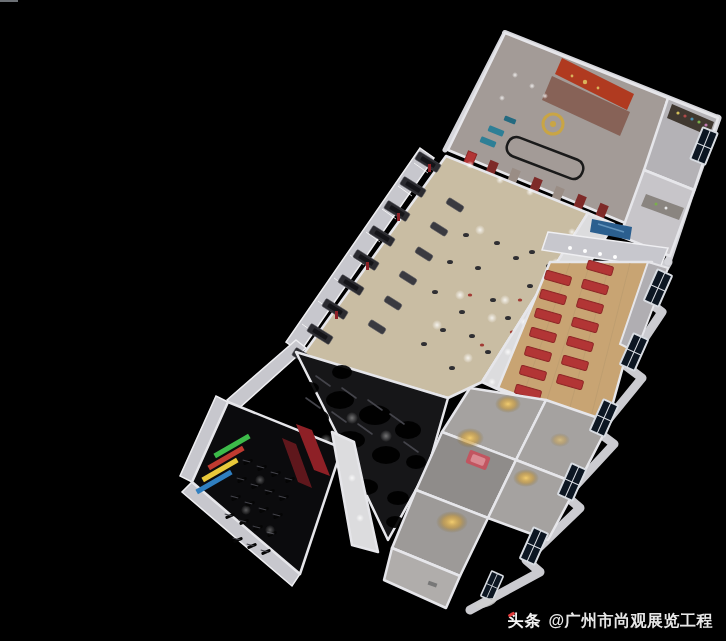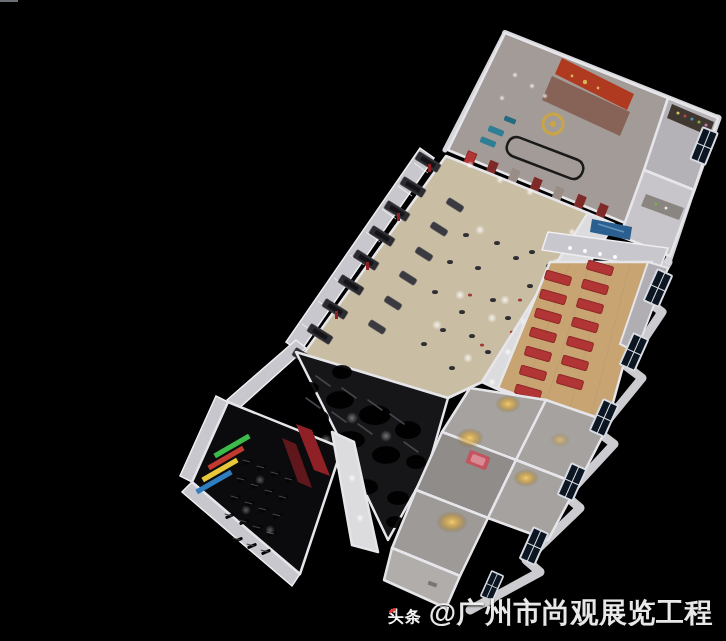--- a/index.html
+++ b/index.html
@@ -29,21 +29,21 @@
   .w-glass{fill:var(--windowGlass);stroke:var(--windowFrame);stroke-width:2;}
   .w-line{stroke:var(--windowFrame);stroke-width:1;}
   .outerwall{stroke:#d6d6db;fill:none;stroke-linejoin:round;stroke-linecap:round;}
   .dot{fill:#2f2f33;} .dot-red{fill:#a23a34;} .rack{stroke:#44444b;stroke-width:1.6;stroke-linecap:round;}
   
   .watermark{position:absolute;right:13px;bottom:9px;display:flex;align-items:baseline;gap:7px;
              color:var(--watermarkText);text-shadow:0 1px 2px #000;white-space:nowrap;}
   .wm-brand{font-size:16px;font-weight:bold;position:relative;letter-spacing:1px;}
   .wm-brand .accent{position:absolute;left:1px;top:2px;width:7px;height:3px;
              background:var(--watermarkAccent);transform:rotate(-32deg);border-radius:1px;}
-  .wm-handle{font-size:28px;font-weight:bold;letter-spacing:0.5px;opacity:.96;}
+  .wm-handle{font-size:16px;font-weight:bold;letter-spacing:0.5px;opacity:.96;}
 </style>
 </head>
 <body>
 
 <div class="stage">
 <svg viewBox="0 0 726 641" width="726" height="641">
   <defs>
     <radialGradient id="gGold">
           <stop offset="0" stop-color="#f6cf6e" stop-opacity=".95"></stop>
           <stop offset=".55" stop-color="#cf9a2e" stop-opacity=".55"></stop>

